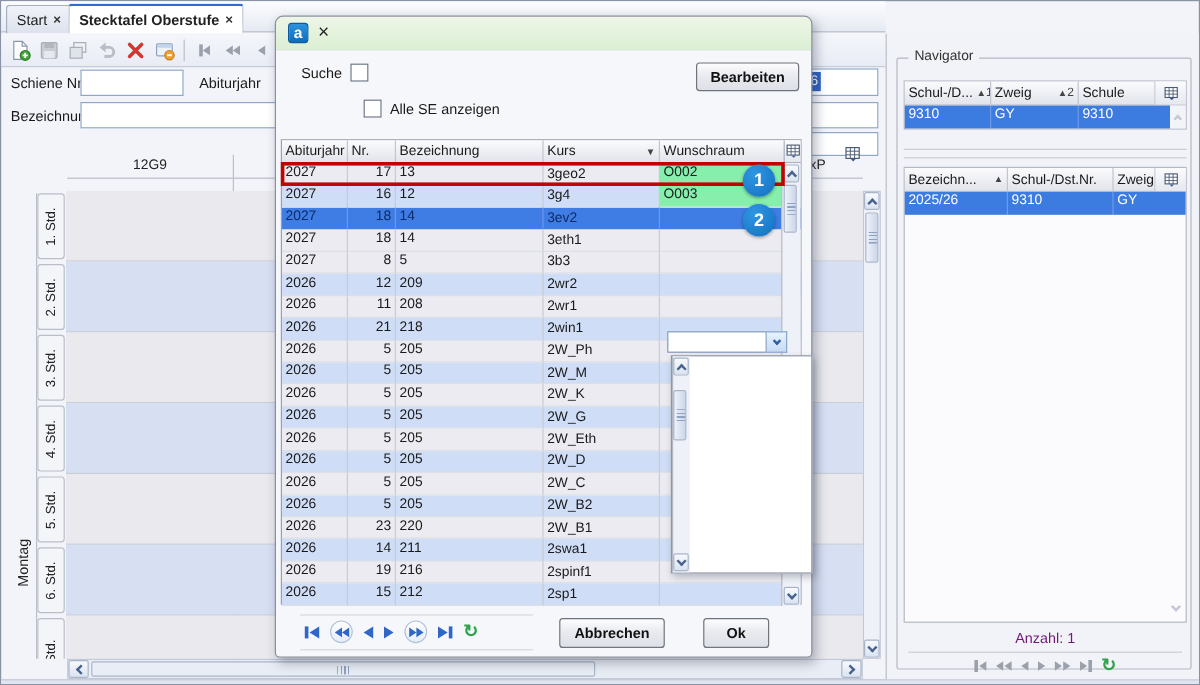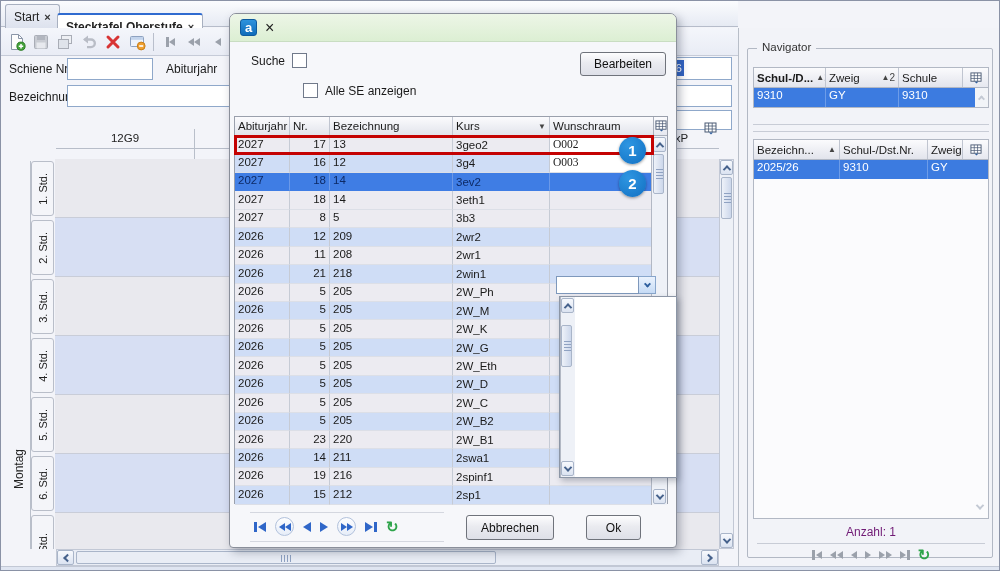--- a/index.html
+++ b/index.html
@@ -6,21 +6,21 @@
   .stage{position:relative;width:1000px;height:571px;background:#f3f4f9;overflow:hidden;
          font-family:"Liberation Sans",sans-serif;border:1px solid #8a92a6;box-sizing:border-box;}
   .stage *{box-sizing:border-box;}
 
   
   .tabbar{position:absolute;left:0;top:0;width:737px;height:26px;
           background:linear-gradient(#fbfcfe,#e6eaf3);border-bottom:1px solid #b6bcca;}
   .tab{position:absolute;top:3px;height:24px;display:flex;align-items:center;gap:5px;
        padding:0 8px;font-size:12px;color:#222;border:1px solid #a8b0c0;border-bottom:none;
        border-radius:3px 3px 0 0;background:linear-gradient(#f0f2f8,#dde2ee);cursor:default;}
-  .tab.active{background:#fff;border-top:2px solid #2f6bd0;font-weight:bold;height:25px;top:12px;align-items:center;}
+  .tab.active{background:#fff;border-top:2px solid #2f6bd0;font-weight:bold;height:25px;top:2px;align-items:center;}
   .tabx{font-weight:bold;font-size:11px;color:#333;}
 
   
   .toolbar{position:absolute;left:0;top:27px;width:737px;height:28px;
            background:linear-gradient(#f4f6fb,#e9ecf5);border-bottom:1px solid #c6cbd8;
            display:flex;align-items:center;padding-left:4px;}
   .tbtn{width:24px;height:24px;display:flex;align-items:center;justify-content:center;}
   .tsep{width:1px;height:18px;background:#b9bfcc;margin:0 4px;}
   .gray{color:#9ba1ab;}
   .blue{color:#2f66c8;}
@@ -101,34 +101,34 @@
   .dtitle{position:absolute;left:0;top:0;width:100%;height:28px;border-radius:6px 6px 0 0;
           background:linear-gradient(#edf6e7,#dcefd3);border-bottom:1px solid #c9ddc2;
           display:flex;align-items:center;padding:0 10px;gap:8px;}
   .appicon{width:17px;height:17px;border-radius:3px;background:linear-gradient(#2d93dd,#0f6cba);
            border:1px solid #0d5a9e;color:#fff;font-size:13px;font-weight:bold;
            display:flex;align-items:center;justify-content:center;line-height:1;}
   .dtitletext{font-size:12.5px;color:#1a1a1a;flex:1;}
   .dlabel{position:absolute;font-size:12px;color:#1a1a1a;}
   .checkbox{position:absolute;width:15px;height:15px;background:#fff;border:1px solid #70798a;}
   .btn{position:absolute;font-size:12px;color:#111;border:1px solid #6f737b;border-radius:3px;
-       background:linear-gradient(#fdfdfe,#eaebf0 45%,#dee0e8);display:flex;align-items:center;justify-content:center;}
+       background:linear-gradient(#fdfdfe,#eaebf0 45%,#dee0e8);display:flex;align-items:center;justify-content:center;font-weight:bold;}
 
   .dtable{position:absolute;left:4px;top:102px;width:434px;height:388px;border:1px solid #9aa0ac;background:#fff;}
   .dthead{display:flex;height:19px;background:linear-gradient(#fbfbfd,#e2e4ec);border-bottom:1px solid #aab0bc;}
   .dthcell{font-size:11.5px;color:#1a1a1a;display:flex;align-items:center;padding:0 3px;
            border-right:1px solid #c0c5d0;overflow:hidden;white-space:nowrap;}
   .drow{display:flex;height:18.45px;font-size:11.5px;color:#1a1a1a;}
   .drow.g{background:#ecebf1;}
   .drow.b{background:#cfddf6;}
   .drow.sel{background:#3f7de4;color:#0d2a66;}
   .dcell{padding:1.5px 3px;border-right:1px solid #c6cbd5;border-bottom:1px solid #dcdfe7;overflow:hidden;white-space:nowrap;}
   .drow.sel .dcell{border-right-color:#6b99e8;border-bottom-color:#3f7de4;}
   .dcell.num{text-align:right;}
-  .dcell.wrw{background:#ffffff;font-family:Liberation Serif, serif;}
+  .dcell.wrw{background:#86efac;}
   .c0{width:55px;}.c1{width:40px;}.c2{width:123px;}.c3{width:97px;display:flex;justify-content:space-between;align-items:center;}
   .c4{width:103px;border-right:none;}
   .dvscroll{position:absolute;right:0;top:0;width:16px;height:388px;background:#eef1f7;border-left:1px solid #b2b8c4;}
 
   .redbox{position:absolute;left:3px;top:121px;width:420px;height:20px;border:3px solid #c40202;pointer-events:none;}
   .badge{position:absolute;width:27px;height:27px;border-radius:50%;color:#fff;font-size:15px;font-weight:bold;
          background:radial-gradient(circle at 35% 30%,#2e96e2,#1270c2);box-shadow:0 1px 3px rgba(0,0,0,.4);
          display:flex;align-items:center;justify-content:center;}
 
   .combo{position:absolute;left:321px;top:159px;width:100px;height:18px;display:flex;}
@@ -320,21 +320,21 @@
       </div>
   </div>
   <div class="bstrip"></div>
 
   <div class="navpanel">
     <div class="fieldset"></div>
     <span class="legend">Navigator</span>
 
     <div class="ntable" style="top:39px;">
       <div class="nhead">
-        <div class="nhcell" style="width:72px;font-weight:bold;">
+        <div class="nhcell" style="width:72px;">
           <span>Schul-/D...</span>
           <span class="sorticon">▲</span>
           <span class="sortnum">1</span>
         </div>
         <div class="nhcell" style="width:73px;">
           <span>Zweig</span>
           <span class="sorticon" style="margin-left:auto;">▲</span>
           <span class="sortnum">2</span>
         </div>
         <div class="nhcell" style="width:64px;">

